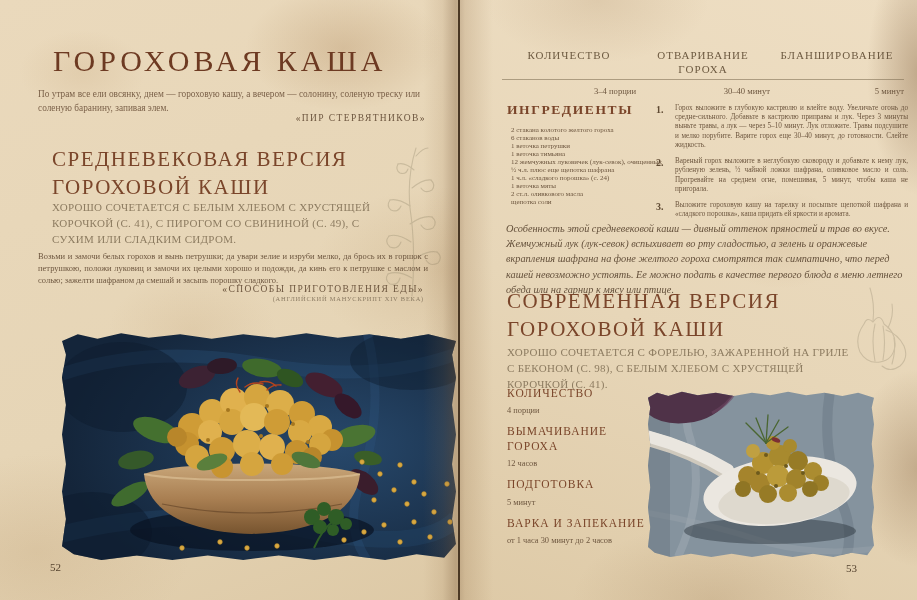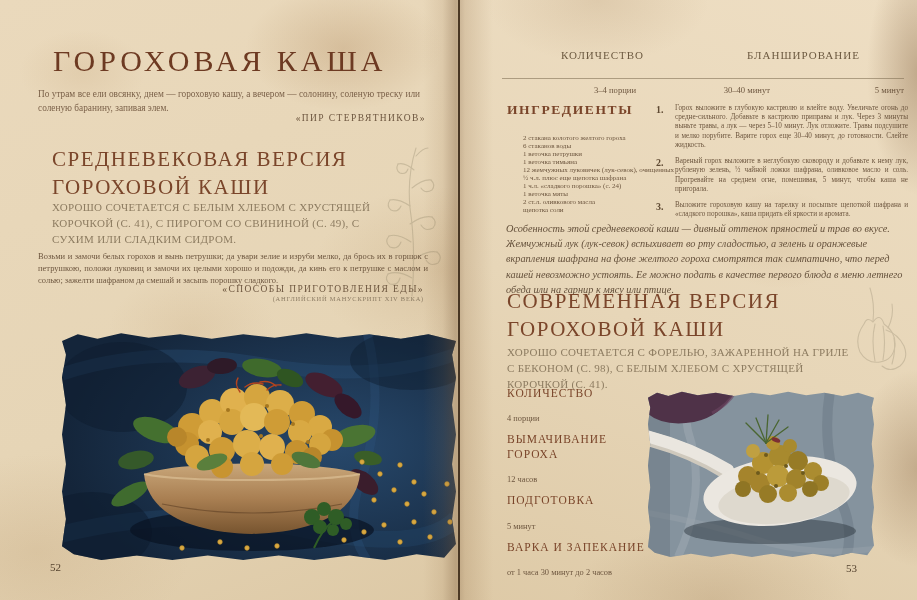--- a/index.html
+++ b/index.html
@@ -48,34 +48,34 @@
   .pagenum{font-size:11px;color:#55432f;}
   
   .info-table{width:402px;}
   .info-table .row{display:flex;}
   .info-table .col{flex:1;text-align:center;}
   .info-table .lbl{font-size:11px;letter-spacing:1px;color:#6d5a41;line-height:1.3;min-height:28px;}
   .info-table .rule{border-top:1px solid #82705596;margin:2px 0 6px;}
   .info-table .val{font-size:8.6px;color:#6d563f;text-align:right;}
   
   .ing-head{font-size:13.5px;letter-spacing:1.6px;color:#7a452a;margin:0 0 8px;}
-  .ing-list{list-style:none;margin:16px;padding:0;width:152px;}
+  .ing-list{list-style:none;margin:4px;padding:0;width:152px;}
   .ing-list li{font-size:7px;line-height:1.15;color:#6d563f;}
   
   .steps{width:252px;}
   .step{display:flex;margin-bottom:7px;}
   .step-num{width:19px;font-size:10px;font-weight:bold;color:#5f4a33;}
   .step-text{flex:1;font-size:7.2px;line-height:1.28;text-align:justify;color:#6d563f;}
   
   .note{width:404px;font-style:italic;font-size:10.3px;line-height:1.48;color:#64503b;}
   
   .stats{width:155px;}
   .stat{margin-bottom:9px;}
   .stat-label{font-size:11.5px;letter-spacing:1px;color:#7a452a;line-height:1.25;}
-  .stat-value{font-size:8.4px;color:#6d563f;margin-top:14px;}
+  .stat-value{font-size:8.4px;color:#6d563f;margin-top:6px;}
   
   .photo{overflow:hidden;}
   .torn{
     clip-path:polygon(0% 4%,4% 1%,9% 3%,15% .5%,22% 2.5%,30% 1%,38% 3%,46% 1%,54% 2.5%,62% .5%,70% 2.5%,78% 1%,86% 3%,93% 1%,100% 4%,99% 10%,100% 20%,99% 32%,100% 45%,99% 58%,100% 70%,99% 82%,100% 93%,97% 99%,90% 97.5%,82% 100%,73% 98%,64% 100%,55% 98%,46% 100%,37% 98%,28% 100%,19% 98%,10% 100%,3% 97.5%,0% 94%,1% 82%,0% 70%,1% 58%,0% 45%,1% 32%,0% 20%,1% 10%);
   }
   .photo svg{display:block;width:100%;height:100%;}
   .sketch{opacity:.6;}
 </style>
 </head>
 <body>
@@ -245,20 +245,21 @@
     </div>
 
     <div class="abs pagenum" style="left:50px;top:561px;">52</div>
   </div>
 
   <div class="page page-right">
 
     <div class="abs info-table" style="left:42px;top:48px;">
       <div class="row">
         <div class="col lbl">КОЛИЧЕСТВО</div>
+        <div class="col lbl">ОТВАРИВАНИЕ ГОРОХА</div>
         <div class="col lbl">БЛАНШИРОВАНИЕ</div>
       </div>
       <div class="rule"></div>
       <div class="row">
         <div class="col val">3–4 порции</div>
         <div class="col val">30–40 минут</div>
         <div class="col val">5 минут</div>
       </div>
     </div>
 

